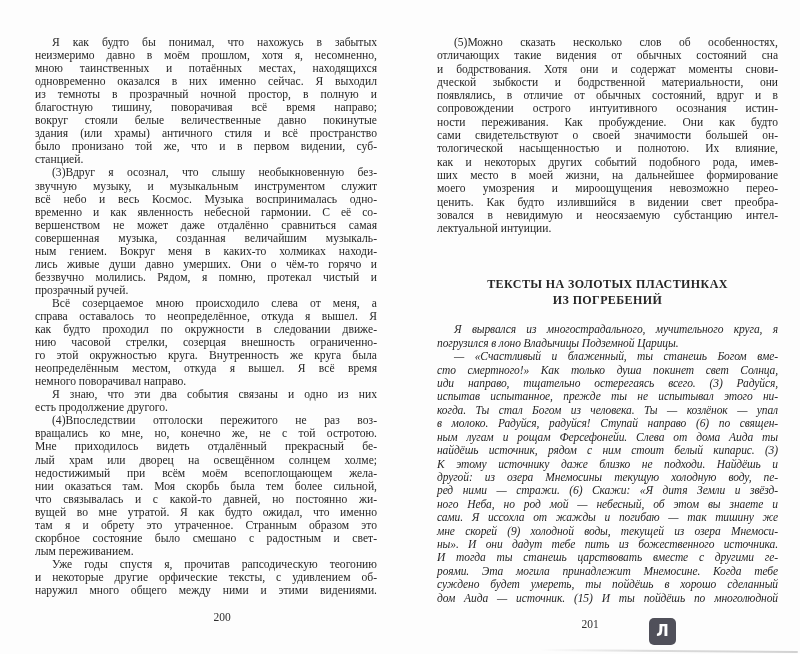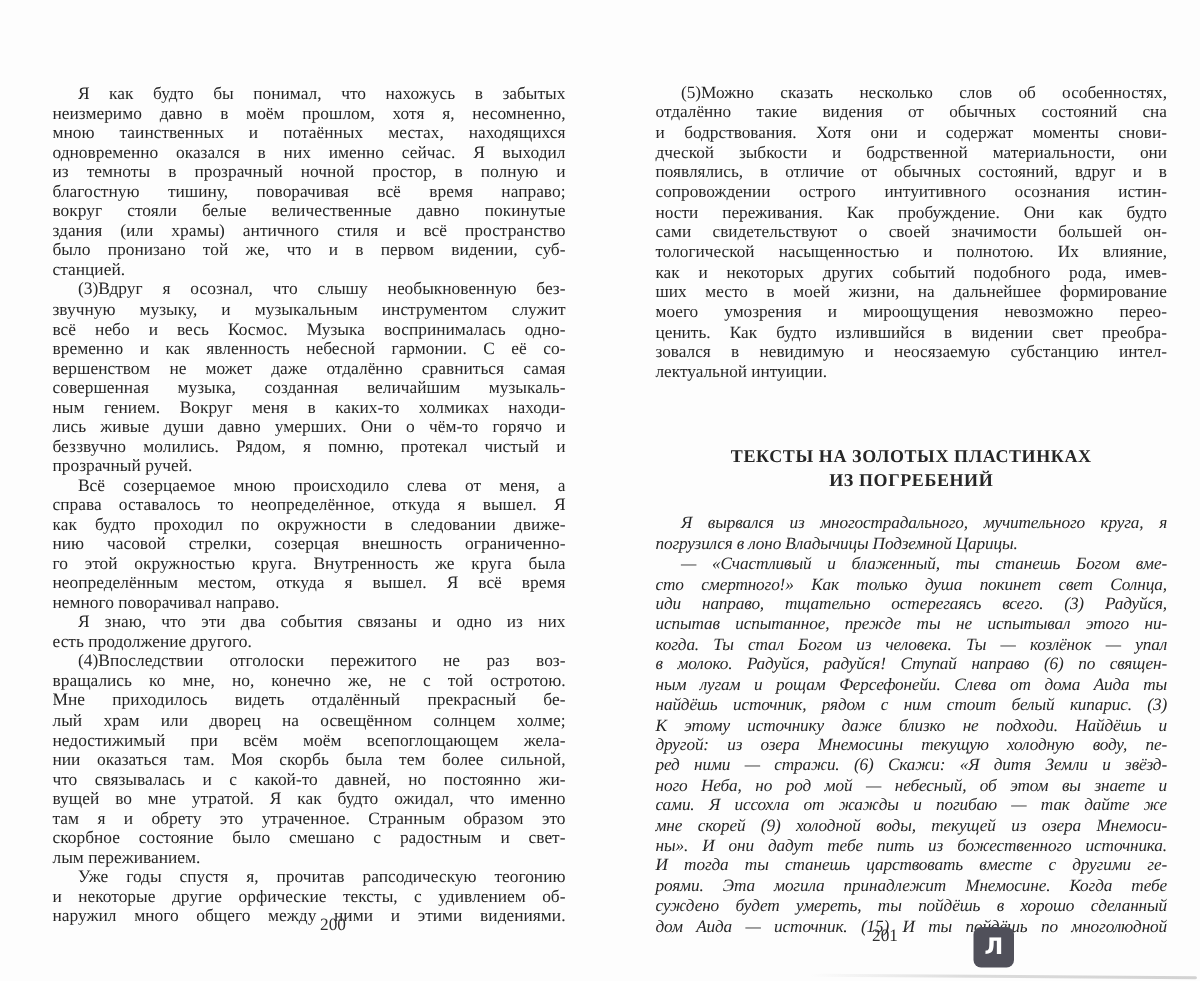--- a/index.html
+++ b/index.html
@@ -5,21 +5,21 @@
   html,body { margin:0; padding:0; }
   body {
     width:800px; height:654px; position:relative; overflow:hidden;
     background:#fdfdfd;
     font-family:"Liberation Serif","DejaVu Serif",serif;
     color:#262626;
   }
   .spread { position:absolute; inset:0; }
 
   
-  .col { position:absolute; top:36px;margin-top:20px; }
+  .col { position:absolute; top:36px; }
   .col-left  { left:35px;  width:342px; font-size:11.6px; }
   .col-right { left:437px; width:341px; font-size:11.5px; }
 
   .line {
     text-align:justify;
     text-align-last:justify;
     line-height:13.05px;
   }
   .col-right .line { line-height:13.3px; }
   .line.endline { text-align-last:left; }
@@ -131,21 +131,21 @@
           <div class="line">и некоторые другие орфические тексты, с удивлением об-</div>
           <div class="line">наружил много общего между ними и этими видениями.</div>
         </div>
       </div>
   </div>
 
   <div class="col col-right">
     <div>
         <div class="para">
           <div class="line first">(5)Можно сказать несколько слов об особенностях,</div>
-          <div class="line">отдалённо такие видения от обычных состояний сна</div>
+          <div class="line">отличающих такие видения от обычных состояний сна</div>
           <div class="line">и бодрствования. Хотя они и содержат моменты снови-</div>
           <div class="line">дческой зыбкости и бодрственной материальности, они</div>
           <div class="line">появлялись, в отличие от обычных состояний, вдруг и в</div>
           <div class="line">сопровождении острого интуитивного осознания истин-</div>
           <div class="line">ности переживания. Как пробуждение. Они как будто</div>
           <div class="line">сами свидетельствуют о своей значимости большей он-</div>
           <div class="line">тологической насыщенностью и полнотою. Их влияние,</div>
           <div class="line">как и некоторых других событий подобного рода, имев-</div>
           <div class="line">ших место в моей жизни, на дальнейшее формирование</div>
           <div class="line">моего умозрения и мироощущения невозможно перео-</div>
@@ -169,21 +169,21 @@
           <div class="line">иди направо, тщательно остерегаясь всего. (3) Радуйся,</div>
           <div class="line">испытав испытанное, прежде ты не испытывал этого ни-</div>
           <div class="line">когда. Ты стал Богом из человека. Ты — козлёнок — упал</div>
           <div class="line">в молоко. Радуйся, радуйся! Ступай направо (6) по священ-</div>
           <div class="line">ным лугам и рощам Ферсефонейи. Слева от дома Аида ты</div>
           <div class="line">найдёшь источник, рядом с ним стоит белый кипарис. (3)</div>
           <div class="line">К этому источнику даже близко не подходи. Найдёшь и</div>
           <div class="line">другой: из озера Мнемосины текущую холодную воду, пе-</div>
           <div class="line">ред ними — стражи. (6) Скажи: «Я дитя Земли и звёзд-</div>
           <div class="line">ного Неба, но род мой — небесный, об этом вы знаете и</div>
-          <div class="line">сами. Я иссохла от жажды и погибаю — так дайте же</div>
+          <div class="line">сами. Я иссохла от жажды и погибаю — так тишину же</div>
           <div class="line">мне скорей (9) холодной воды, текущей из озера Мнемоси-</div>
           <div class="line">ны». И они дадут тебе пить из божественного источника.</div>
           <div class="line">И тогда ты станешь царствовать вместе с другими ге-</div>
           <div class="line">роями. Эта могила принадлежит Мнемосине. Когда тебе</div>
           <div class="line">суждено будет умереть, ты пойдёшь в хорошо сделанный</div>
           <div class="line">дом Аида — источник. (15) И ты пойдёшь по многолюдной</div>
         </div>
       </div>
   </div>
 

